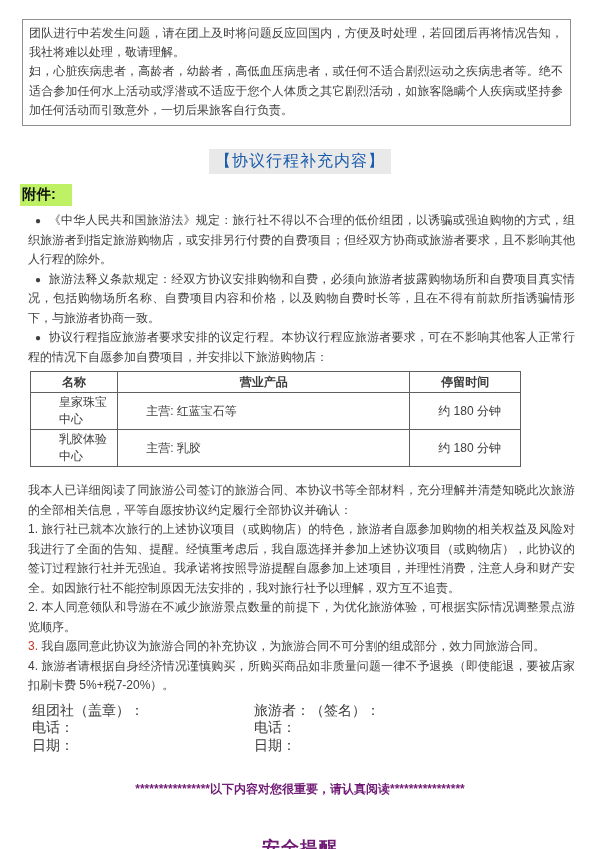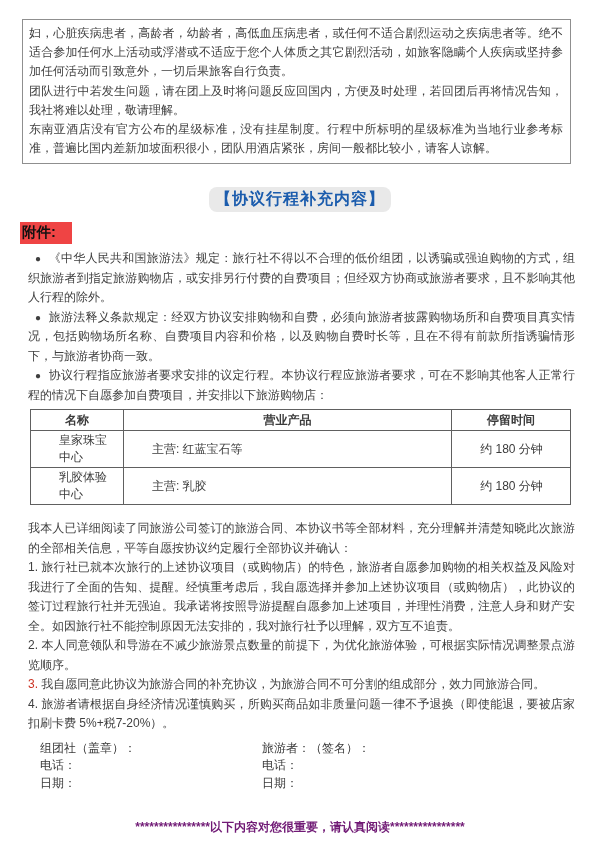--- a/index.html
+++ b/index.html
@@ -28,48 +28,47 @@
   }
   .notice-box p { text-align: justify; }
 
   
   .supp-heading-wrap { text-align: center; margin-top: 23px; }
   .supp-heading {
     display: inline-block;
     background: #e9e9e9;
     color: #1b5cad;
     font-size: 16px;
-    font-weight: bold;
+    font-weight: normal;
     padding: 2px 6px;
     letter-spacing: 1px;
-    border-radius: 8px;
   }
 
   .attachment-label-wrap { margin: 10px 0 0 20px; }
   .attachment-label {
     display: inline-block;
-    background: #ef4444;
+    background: #bef264;
     color: #111111;
     font-size: 14.5px;
     font-weight: bold;
     padding: 1px 16px 2px 2px;
   }
 
   .bullets { margin: 5px 25px 0 28px; }
   .bullet-item {
     font-size: 12px;
     line-height: 19.5px;
     text-align: justify;
     color: #3f3f3f;
   }
   .bullet-item .bullet-mark { font-size: 10px; margin: 0 4px 0 7px; }
 
   table.shop-table {
     margin: 4px 0 0 30px;
-    width: 541px;
+    width: 491px;
     border-collapse: collapse;
     font-size: 12px;
     color: #3b3b3b;
   }
   table.shop-table th, table.shop-table td {
     border: 1px solid #606060;
     height: 21px;
     padding: 1px 8px;
   }
   table.shop-table th { font-weight: bold; text-align: center; }
@@ -81,23 +80,23 @@
   .confirm-block { margin: 14px 25px 0 28px; }
   .confirm-block p {
     font-size: 12px;
     line-height: 19.5px;
     text-align: justify;
     color: #3f3f3f;
   }
   .red-text { color: #cc3324; }
 
   .signature {
-    margin: 6px 25px 0 40px;
+    margin: 6px 25px 0 32px;
     display: flex;
-    font-size: 12px;
+    font-size: 14px;
     color: #3a3a3a;
   }
   .signature .sig-col-left  { width: 222px; }
   .signature .sig-col-right { flex: 1; }
   .signature p { line-height: 17.5px; }
 
   .important-line {
     margin-top: 27px;
     text-align: center;
     color: #701a75;
@@ -112,23 +111,22 @@
     font-weight: bold;
     letter-spacing: 1px;
   }
 </style>
 </head>
 <body>
 
 <div class="page">
 
   <div class="notice-box">
+    <p>团队进行中若发生问题，请在团上及时将问题反应回国内，方便及时处理，若回团后再将情况告知，我社将难以处理，敬请理解。</p>
     <p>妇，心脏疾病患者，高龄者，幼龄者，高低血压病患者，或任何不适合剧烈运动之疾病患者等。绝不适合参加任何水上活动或浮潜或不适应于您个人体质之其它剧烈活动，如旅客隐瞒个人疾病或坚持参加任何活动而引致意外，一切后果旅客自行负责。</p>
-    <p>团队进行中若发生问题，请在团上及时将问题反应回国内，方便及时处理，若回团后再将情况告知，我社将难以处理，敬请理解。</p>
-    <p>东南亚酒店没有官方公布的星级标准，没有挂星制度。行程中所标明的星级标准为当地行业参考标准，普遍比国内差新加坡面积很小，团队用酒店紧张，房间一般都比较小，请客人谅解。</p>
   </div>
 
   <div class="supp-heading-wrap">
     <span class="supp-heading">【协议行程补充内容】</span>
   </div>
 
   <div class="attachment-label-wrap">
     <span class="attachment-label">附件:</span>
   </div>
 

